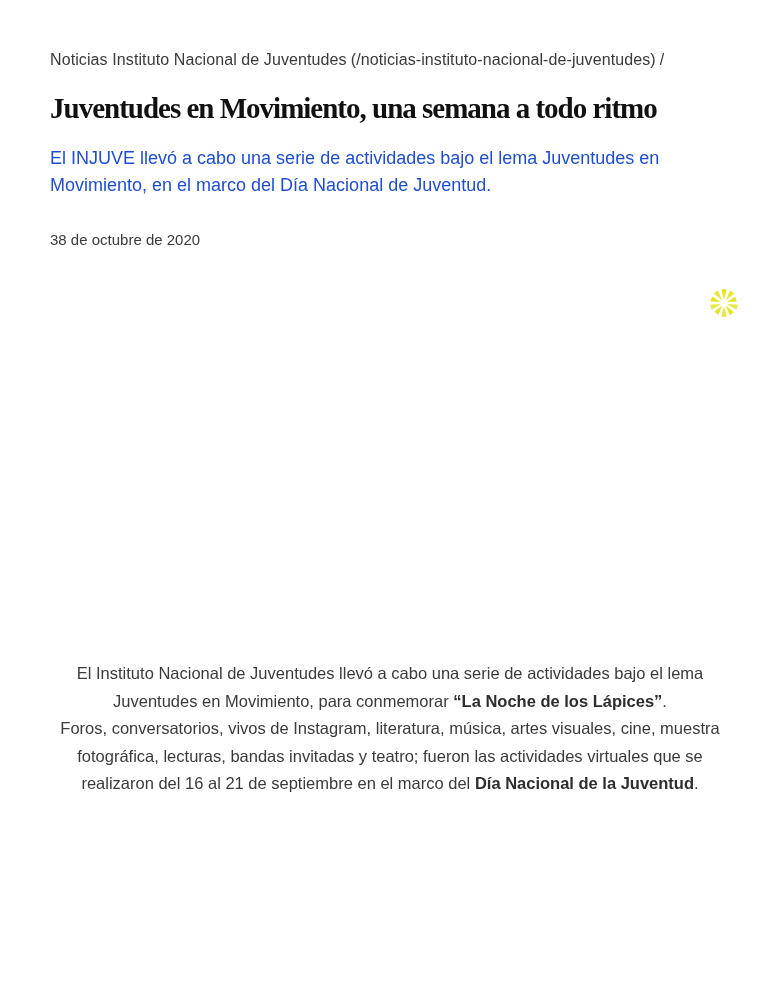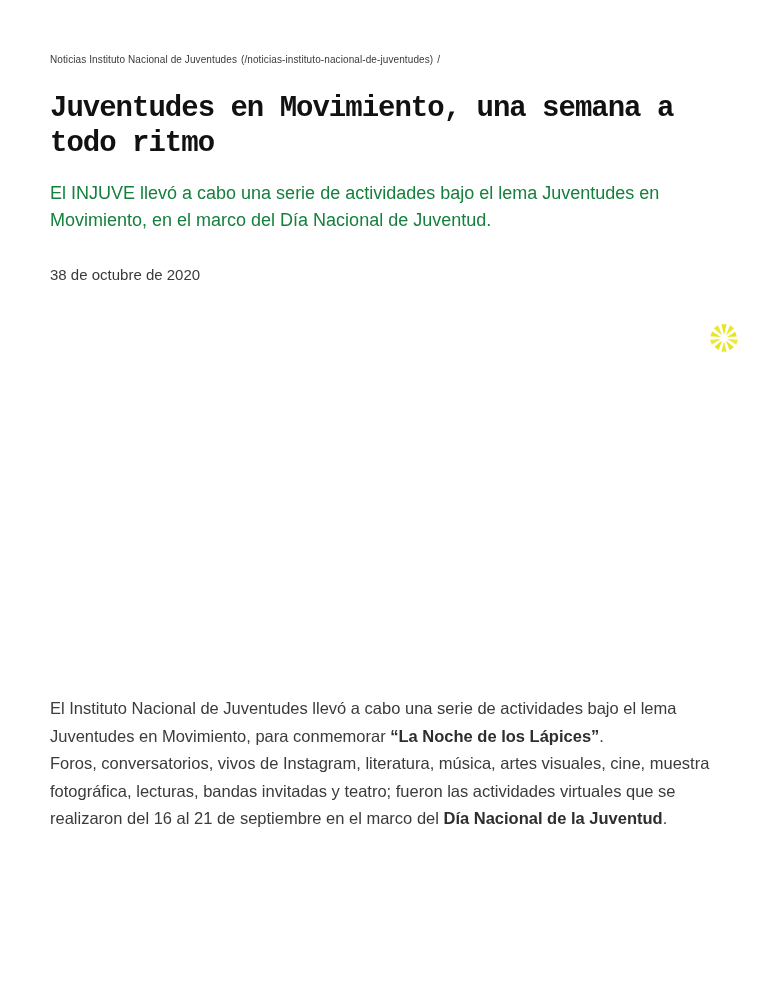--- a/index.html
+++ b/index.html
@@ -11,46 +11,46 @@
     overflow: hidden;
     font-family: "Liberation Sans", sans-serif;
   }
   .article {
     width: 680px;
     margin-left: 50px;
     position: relative;
   }
   .breadcrumb {
     margin-top: 51px;
-    font-size: 10px;
+    font-size: 16px;
     line-height: 18px;
     color: #3a3a3a;
     letter-spacing: 0.1px;
   }
   .breadcrumb a {
     color: #3a3a3a;
     text-decoration: none;
     cursor: pointer;
   }
   .breadcrumb .sep { margin-left: 4px; }
   .breadcrumb .url { margin-left: 4px; }
   h1.title {
     margin: 22px 0 0 0;
-    font-family: Liberation Mono, monospace;
+    font-family: Liberation Serif, serif;
     font-weight: 700;
     font-size: 29px;
     line-height: 35px;
     letter-spacing: -1px;
     color: #111111;
   }
   p.lede {
     margin: 19px 0 0 0;
     font-size: 18px;
     line-height: 27px;
-    color: #15803d;
+    color: #1d4ed8;
   }
   .date {
     margin-top: 31px;
     font-size: 15px;
     line-height: 20px;
     color: #3a3a3a;
   }
   .media-placeholder {
     position: relative;
     height: 410px;
@@ -60,20 +60,21 @@
     top: 38px;
     right: -9px;
     width: 30px;
     height: 30px;
   }
   p.body-paragraph {
     margin: 0;
     font-size: 16.5px;
     line-height: 27.5px;
     color: #3b3b3b;
+    text-align: center;
   }
   p.body-paragraph + p.body-paragraph {
   }
   p.body-paragraph strong {
     font-weight: 700;
     color: #2e2e2e;
   }
 </style>
 </head>
 <body>

